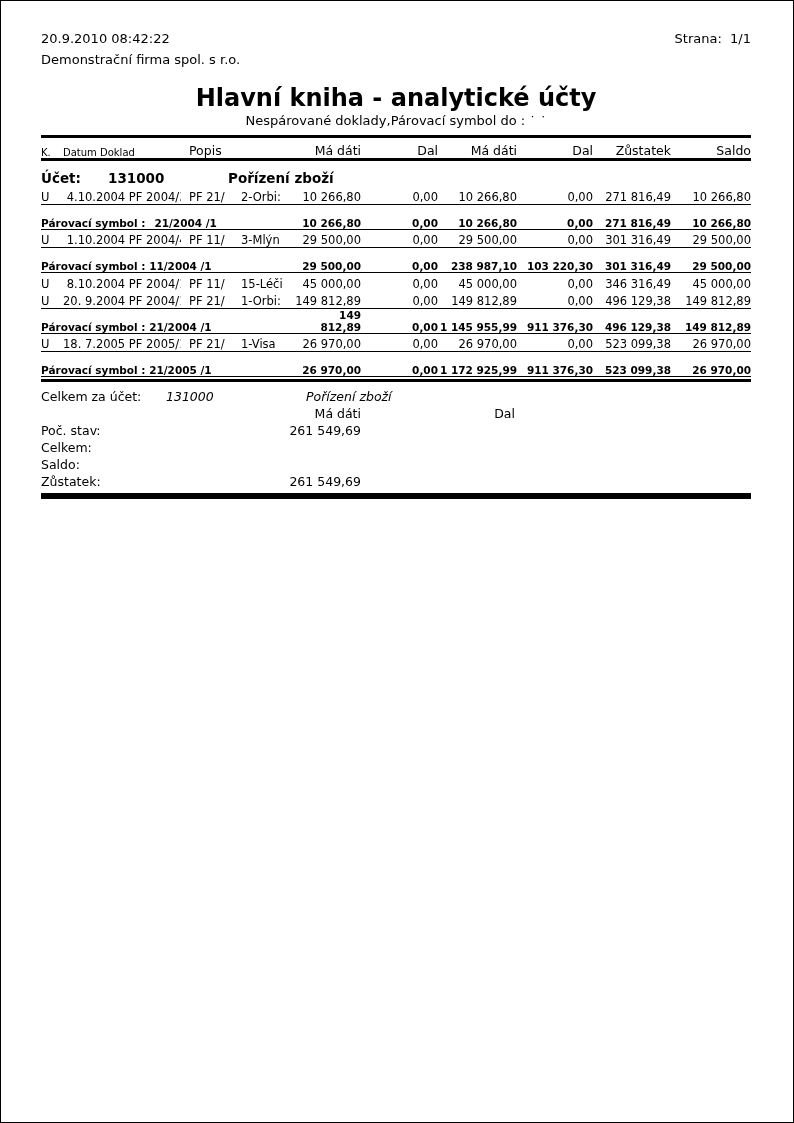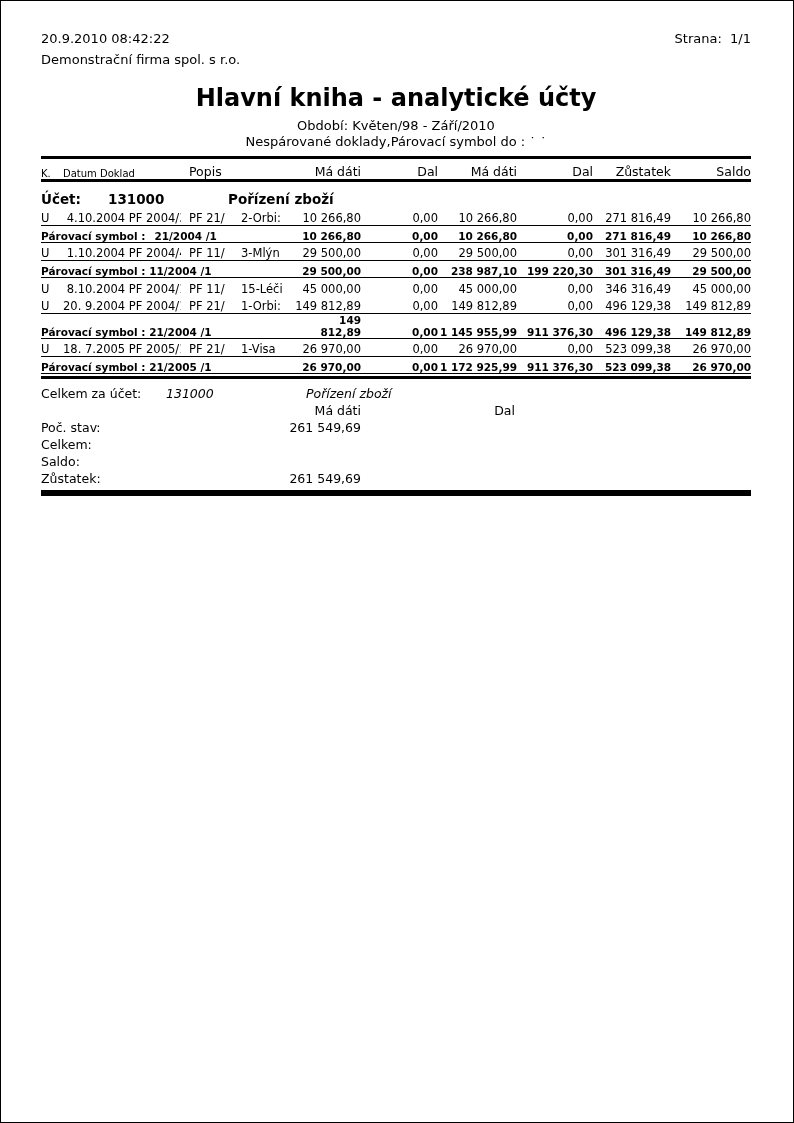--- a/index.html
+++ b/index.html
@@ -36,21 +36,21 @@
   
   .account-line { margin-top:9px; font-size:13.5px; font-weight:bold; line-height:16px; }
   .account-line .lbl { display:inline-block; width:67px; }
   .account-line .no { display:inline-block; width:120px; }
   .balance-line { margin-top:4px; font-size:12.5px; line-height:15px; }
   .balance-line .lbl { display:inline-block; width:158px; }
   table.body { margin-top:4px; }
   tr.u-row td { height:15px; font-size:11.5px; }
   tr.u-row td.pre { white-space:pre; }
   td.pleft { padding-left:8px; }
-  tr.pair td { height:17px; font-size:10.5px; font-weight:bold;
+  tr.pair td { height:25px; font-size:10.5px; font-weight:bold;
                border-top:1px solid #000; border-bottom:1px solid #000; }
   tr.gap td { height:3px; border:0; }
 
   
   .sum-rule { margin-top:2px; }
   .summary { margin-top:6px; }
   .sum-head { font-size:12.5px; line-height:17px; }
   .sum-head .lbl { display:inline-block; width:125px; }
   .sum-head .no { display:inline-block; width:140px; font-style:italic; }
   .sum-head .nm { font-style:italic; }
@@ -68,21 +68,20 @@
 
 <div class="page">
 
   <div class="meta-row">
     <span>20.9.2010 08:42:22</span>
     <span class="page-num">Strana:  1/1</span>
   </div>
   <div class="company">Demonstrační firma spol. s r.o.</div>
 
   <div class="title">Hlavní kniha - analytické účty</div>
-  <div class="subtitle first">Období: Květen/98 - Září/2010</div>
   <div class="subtitle">Nespárované doklady,Párovací symbol do : ˙ ˙</div>
 
   <div class="rule-thick rule-top"></div>
 
   <table class="ledger">
     <colgroup>
       <col class="c-k">
         <col class="c-dat">
         <col class="c-p1">
         <col class="c-p2">
@@ -162,21 +161,21 @@
       <td class="num">29 500,00</td>
       <td class="num">0,00</td>
       <td class="num">301 316,49</td>
       <td class="num">29 500,00</td>
     </tr>
     <tr class="pair">
       <td colspan="4">Párovací symbol : 11/2004 /1</td>
       <td class="num">29 500,00</td>
       <td class="num">0,00</td>
       <td class="num">238 987,10</td>
-      <td class="num">199 220,30</td>
+      <td class="num">103 220,30</td>
       <td class="num">301 316,49</td>
       <td class="num">29 500,00</td>
     </tr>
     <tr class="gap">
           <td colspan="10"></td>
         </tr>
 
     <tr class="u-row">
       <td>U</td>
       <td class="pre"> 8.10.2004 PF 2004/16</td>

